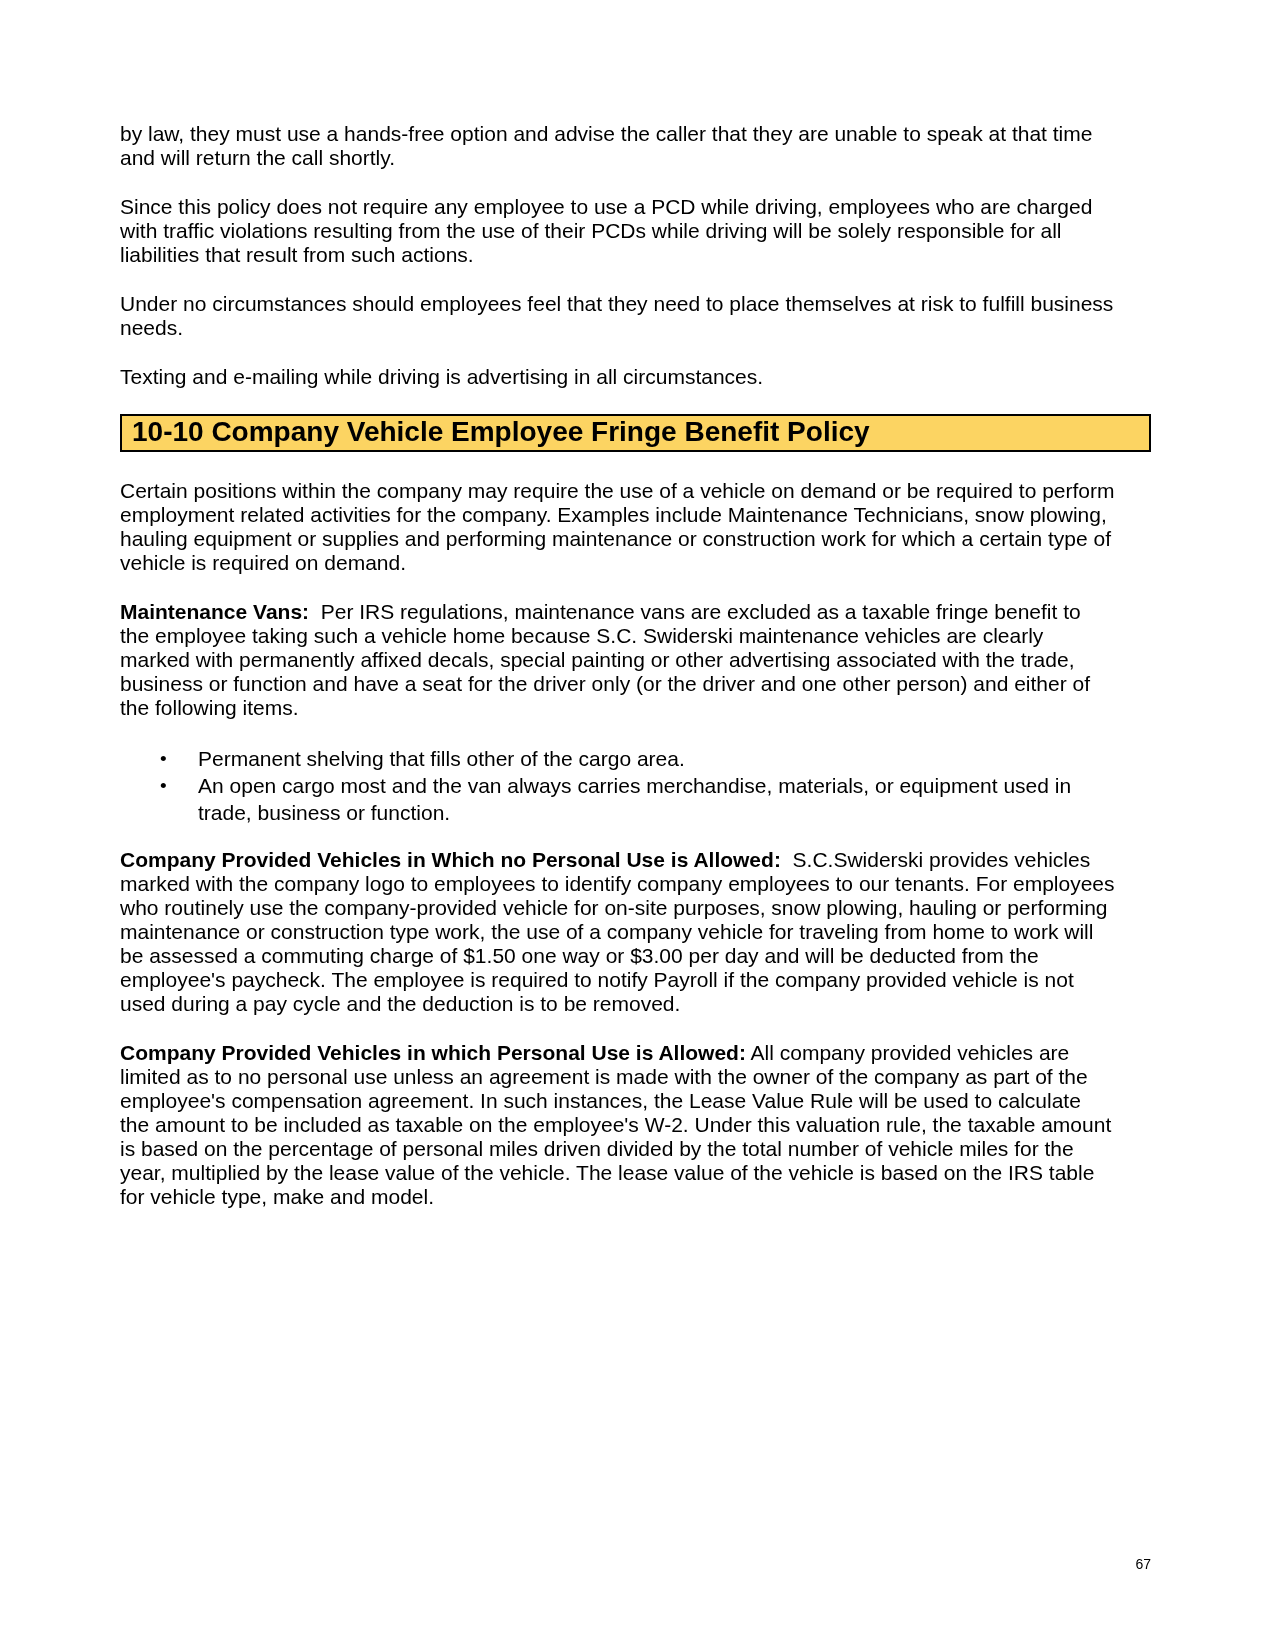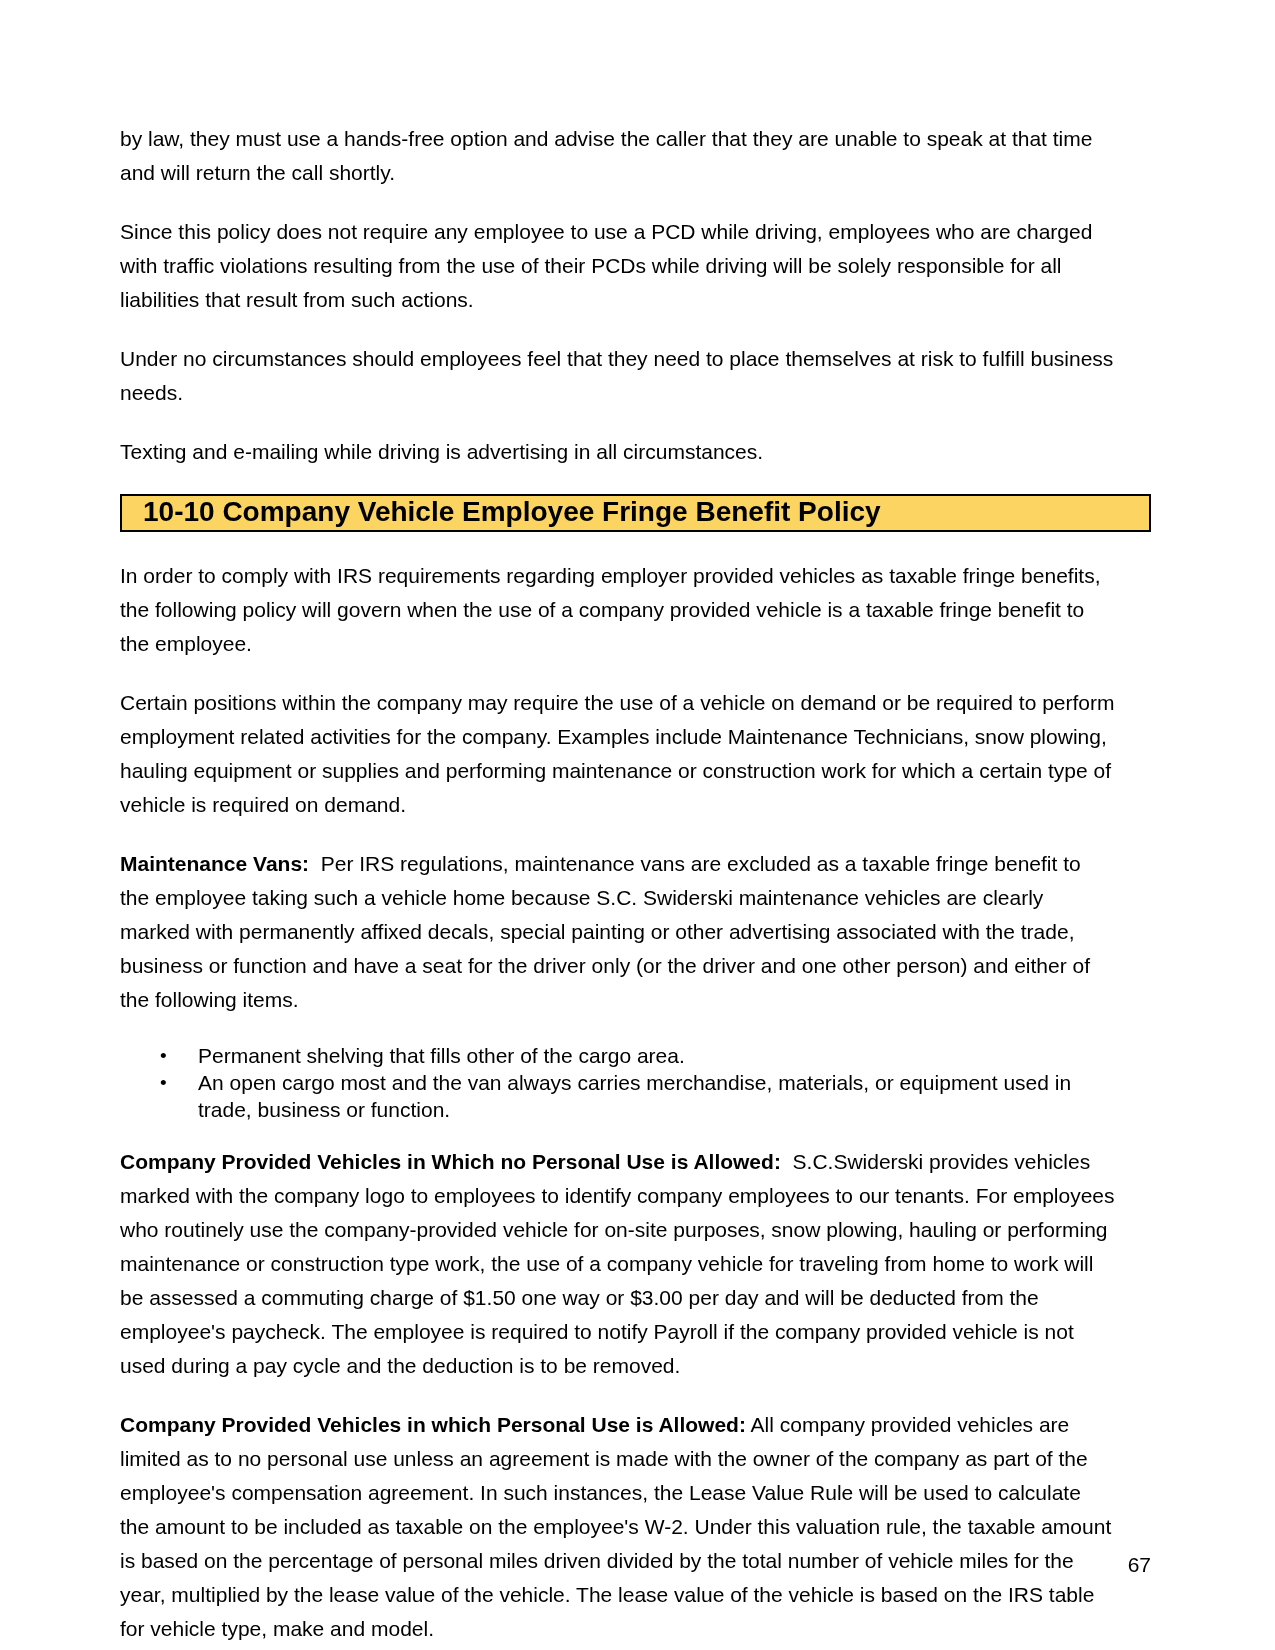--- a/index.html
+++ b/index.html
@@ -13,67 +13,66 @@
   }
   .content{
     position:absolute;
     left:120px;top:122px;
     width:1031px;
   }
   .para{
     margin:0 0 25px 0;
     padding:0 36px 0 0;
     font-size:21px;
-    line-height:34px;
+    line-height:24px;
     text-align:left;
   }
   .para strong{font-weight:bold;}
   .banner{
     margin:20px 0 27px 0;
     border:2px solid #000000;
     background:#FCD462;
     font-size:28px;
     font-weight:bold;
     line-height:30px;
-    padding:1px 6px 3px 21px;
+    padding:1px 6px 3px 10px;
   }
   .bullets{
     list-style:none;
     margin:18px 0 22px 0;
     padding:0 22px 0 40px;
   }
   .bullets li{
     display:flex;
     font-size:21px;
     line-height:27px;
   }
   .bullets .marker{
     flex:none;
     width:38px;
     font-size:19px;
   }
   .page-number{
     position:absolute;
     top:1551px;
     right:124px;
-    font-size:21px;
+    font-size:14px;
     line-height:27px;
   }
 </style>
 </head>
 <body>
 
 <div class="page">
   <div class="content">
       <p class="para"><span>by law, they must use a hands-free option and advise the caller that they are unable to speak at that time and will return the call shortly.</span></p>
       <p class="para"><span>Since this policy does not require any employee to use a PCD while driving, employees who are charged with traffic violations resulting from the use of their PCDs while driving will be solely responsible for all liabilities that result from such actions.</span></p>
       <p class="para"><span>Under no circumstances should employees feel that they need to place themselves at risk to fulfill business needs.</span></p>
       <p class="para"><span>Texting and e-mailing while driving is advertising in all circumstances.</span></p>
       <div class="banner" style="background: rgb(252, 212, 98); border-color: rgb(0, 0, 0);"><span>10-10 Company Vehicle Employee Fringe Benefit Policy</span></div>
-      <p class="para"><span>In order to comply with IRS requirements regarding employer provided vehicles as taxable fringe benefits, the following policy will govern when the use of a company provided vehicle is a taxable fringe benefit to the employee.</span></p>
       <p class="para"><span>Certain positions within the company may require the use of a vehicle on demand or be required to perform employment related activities for the company. Examples include Maintenance Technicians, snow plowing, hauling equipment or supplies and performing maintenance or construction work for which a certain type of vehicle is required on demand.</span></p>
       <p class="para"><strong>Maintenance Vans:</strong><span>&nbsp; Per IRS regulations, maintenance vans are excluded as a taxable fringe benefit to the employee taking such a vehicle home because S.C. Swiderski maintenance vehicles are clearly marked with permanently affixed decals, special painting or other advertising associated with the trade, business or function and have a seat for the driver only (or the driver and one other person) and either of the following items.</span></p>
       <ul class="bullets">
         <li>
           <span class="marker">•</span>
           <span>Permanent shelving that fills other of the cargo area.</span>
         </li>
         <li>
           <span class="marker">•</span>
           <span>An open cargo most and the van always carries merchandise, materials, or equipment used in trade, business or function.</span>

